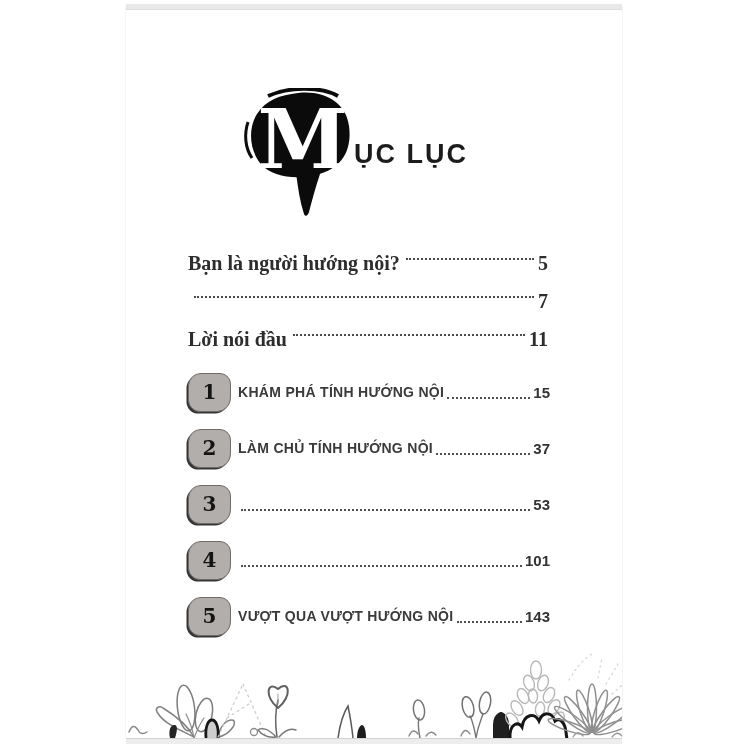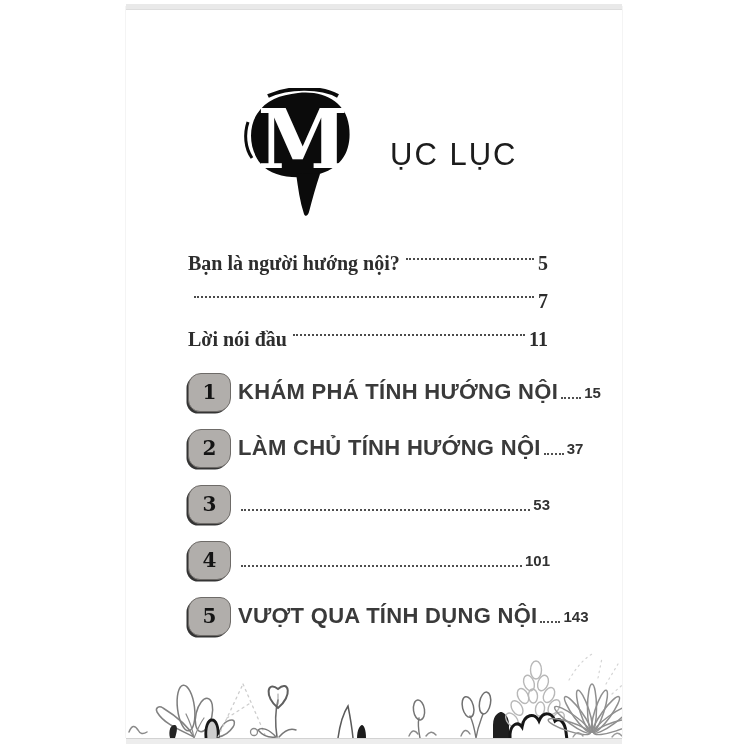--- a/index.html
+++ b/index.html
@@ -11,22 +11,22 @@
   .edge { position:absolute; left:126px; width:496px; }
   .edge-top { top:4px; height:5px; background:#e9e9e9; border-bottom:1px solid #dddddd; }
   .edge-bottom { top:738px; height:5px; background:#ededed; border-top:1px solid #d2d2d2; }
   .edge-side { position:absolute; top:6px; height:732px; width:1px; background:#f4f4f4; }
   .edge-left { left:125px; } .edge-right { left:622px; }
 
   
   .bubble-svg { position:absolute; left:240px; top:88px; }
   .title-rest {
     position:absolute; left:354px; top:139px;
-    font-size:31px; font-weight:normal; letter-spacing:2px;
-    color:#1c1c1c; line-height:31px; white-space:nowrap;margin-left:36px;
+    font-size:27px; font-weight:bold; letter-spacing:2px;
+    color:#1c1c1c; line-height:31px; white-space:nowrap;
   }
 
   
   .front-matter { position:absolute; left:188px; top:252px; width:360px; }
   .fm-row {
     display:flex; align-items:flex-start; height:38px;
     font-family:"Liberation Serif","DejaVu Serif",serif;
     font-weight:bold; font-size:20px; color:#2d2d2d;
   }
   .fm-label { white-space:nowrap; }
@@ -42,21 +42,21 @@
   .badge {
     flex:none; width:41px; height:37px; margin-right:7px;
     border-radius:13px 11px 14px 12px;
     background:#b1aeab; border:1.5px solid #6e6b68;
     box-shadow:-2px 2px 0 -0.5px #343434;
     display:flex; align-items:center; justify-content:center;
     font-family:"DejaVu Serif","Liberation Serif",serif;
     font-weight:bold; font-size:20px; color:#141414;
   }
   .ch-label {
-    font-size:22px; font-weight:bold; letter-spacing:0.3px;
+    font-size:14px; font-weight:bold; letter-spacing:0.3px;
     color:#3a3a3a; white-space:nowrap;
   }
   .ch-dots { border-bottom:2.5px dotted #4f4f4f; margin:0 3px; top:6px; }
   .ch-page { font-size:15px; font-weight:bold; color:#323232; white-space:nowrap; }
 
   .garden { position:absolute; left:126px; top:650px; }
 </style>
 </head>
 <body>
 
@@ -110,21 +110,21 @@
       <span class="dots ch-dots"></span>
       <span class="ch-page">53</span>
     </div>
     <div class="ch-row">
       <span class="badge">4</span>
       <span class="dots ch-dots"></span>
       <span class="ch-page">101</span>
     </div>
     <div class="ch-row">
       <span class="badge">5</span>
-      <span class="ch-label">VƯỢT QUA TÍNH DỤNG NỘI</span>
+      <span class="ch-label">VƯỢT QUA VƯỢT HƯỚNG NỘI</span>
       <span class="dots ch-dots"></span>
       <span class="ch-page">143</span>
     </div>
   </div>
 
   <svg class="garden" width="496" height="90" viewBox="0 0 496 90">
     <g fill="none" stroke-linecap="round">
 
       <path d="M3,82 q4,-10 9,-2 q3,6 9,2" stroke="#8a8a8a" stroke-width="1.5"></path>
 

